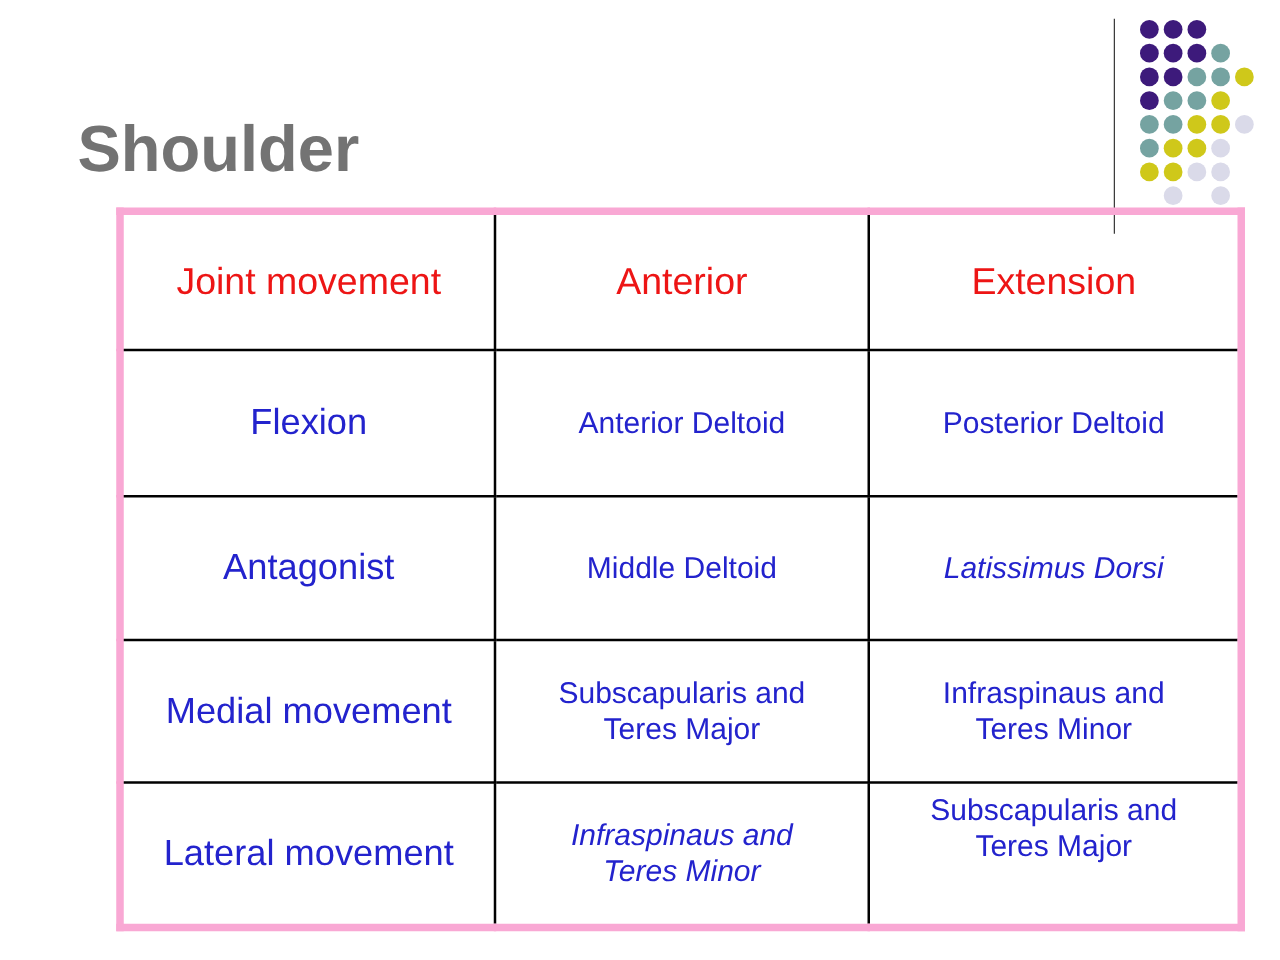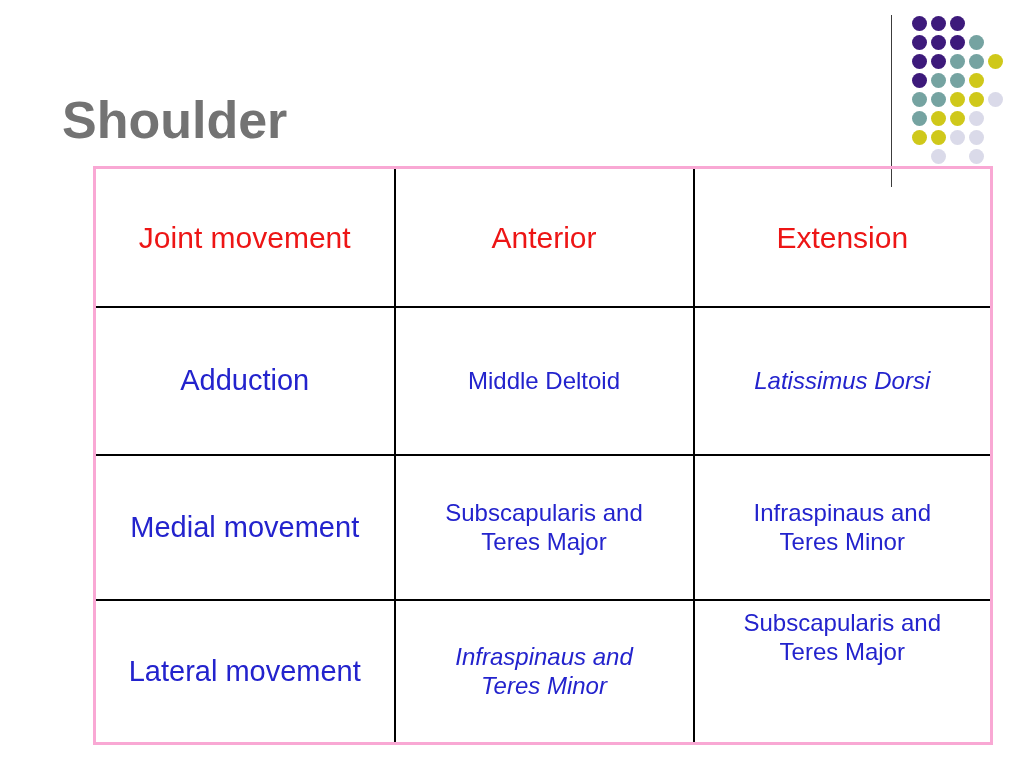--- a/index.html
+++ b/index.html
@@ -49,21 +49,21 @@
     border-collapse:collapse;
     table-layout:fixed;
   }
   .kin-table td,.kin-table th{
     border:2px solid #000000;
     text-align:center;
     vertical-align:middle;
     padding:0 4px;
     overflow:hidden;
   }
-  .kin-table{border:3px solid #f9a8d4;}
+  .kin-table{border:6px solid #f9a8d4;}
   .kin-table tr.header-row{height:76px;}
   .kin-table tr:nth-child(2){height:80px;}
   .kin-table tr:nth-child(3){height:79px;}
   .kin-table tr:nth-child(4){height:78px;}
   .kin-table tr:nth-child(5){height:79px;}
   .kin-table tr:nth-child(6){height:83px;}
   .kin-table tr:nth-child(7){height:104px;}
   .kin-table th{
     color:#ed1515;
     font-weight:normal;
@@ -139,22 +139,27 @@
       <col style="width:299px">
       <col style="width:298px">
     </colgroup>
     <tbody>
       <tr class="header-row">
         <th>Joint movement</th>
         <th>Anterior</th>
         <th>Extension</th>
       </tr>
 
+    <tr>
+          <td class="movement">Flexion</td>
+          <td class="muscle">Anterior Deltoid</td>
+          <td class="muscle">Posterior Deltoid</td>
+        </tr>
         <tr>
-          <td class="movement">Adduction</td>
+          <td class="movement">Antagonist</td>
           <td class="muscle">Middle Deltoid</td>
           <td class="muscle italic">Latissimus Dorsi</td>
         </tr>
         <tr>
           <td class="movement">Medial movement</td>
           <td class="muscle">Subscapularis and<br>Teres Major</td>
           <td class="muscle">Infraspinaus and<br>Teres Minor</td>
         </tr>
         <tr>
           <td class="movement">Lateral movement</td>

